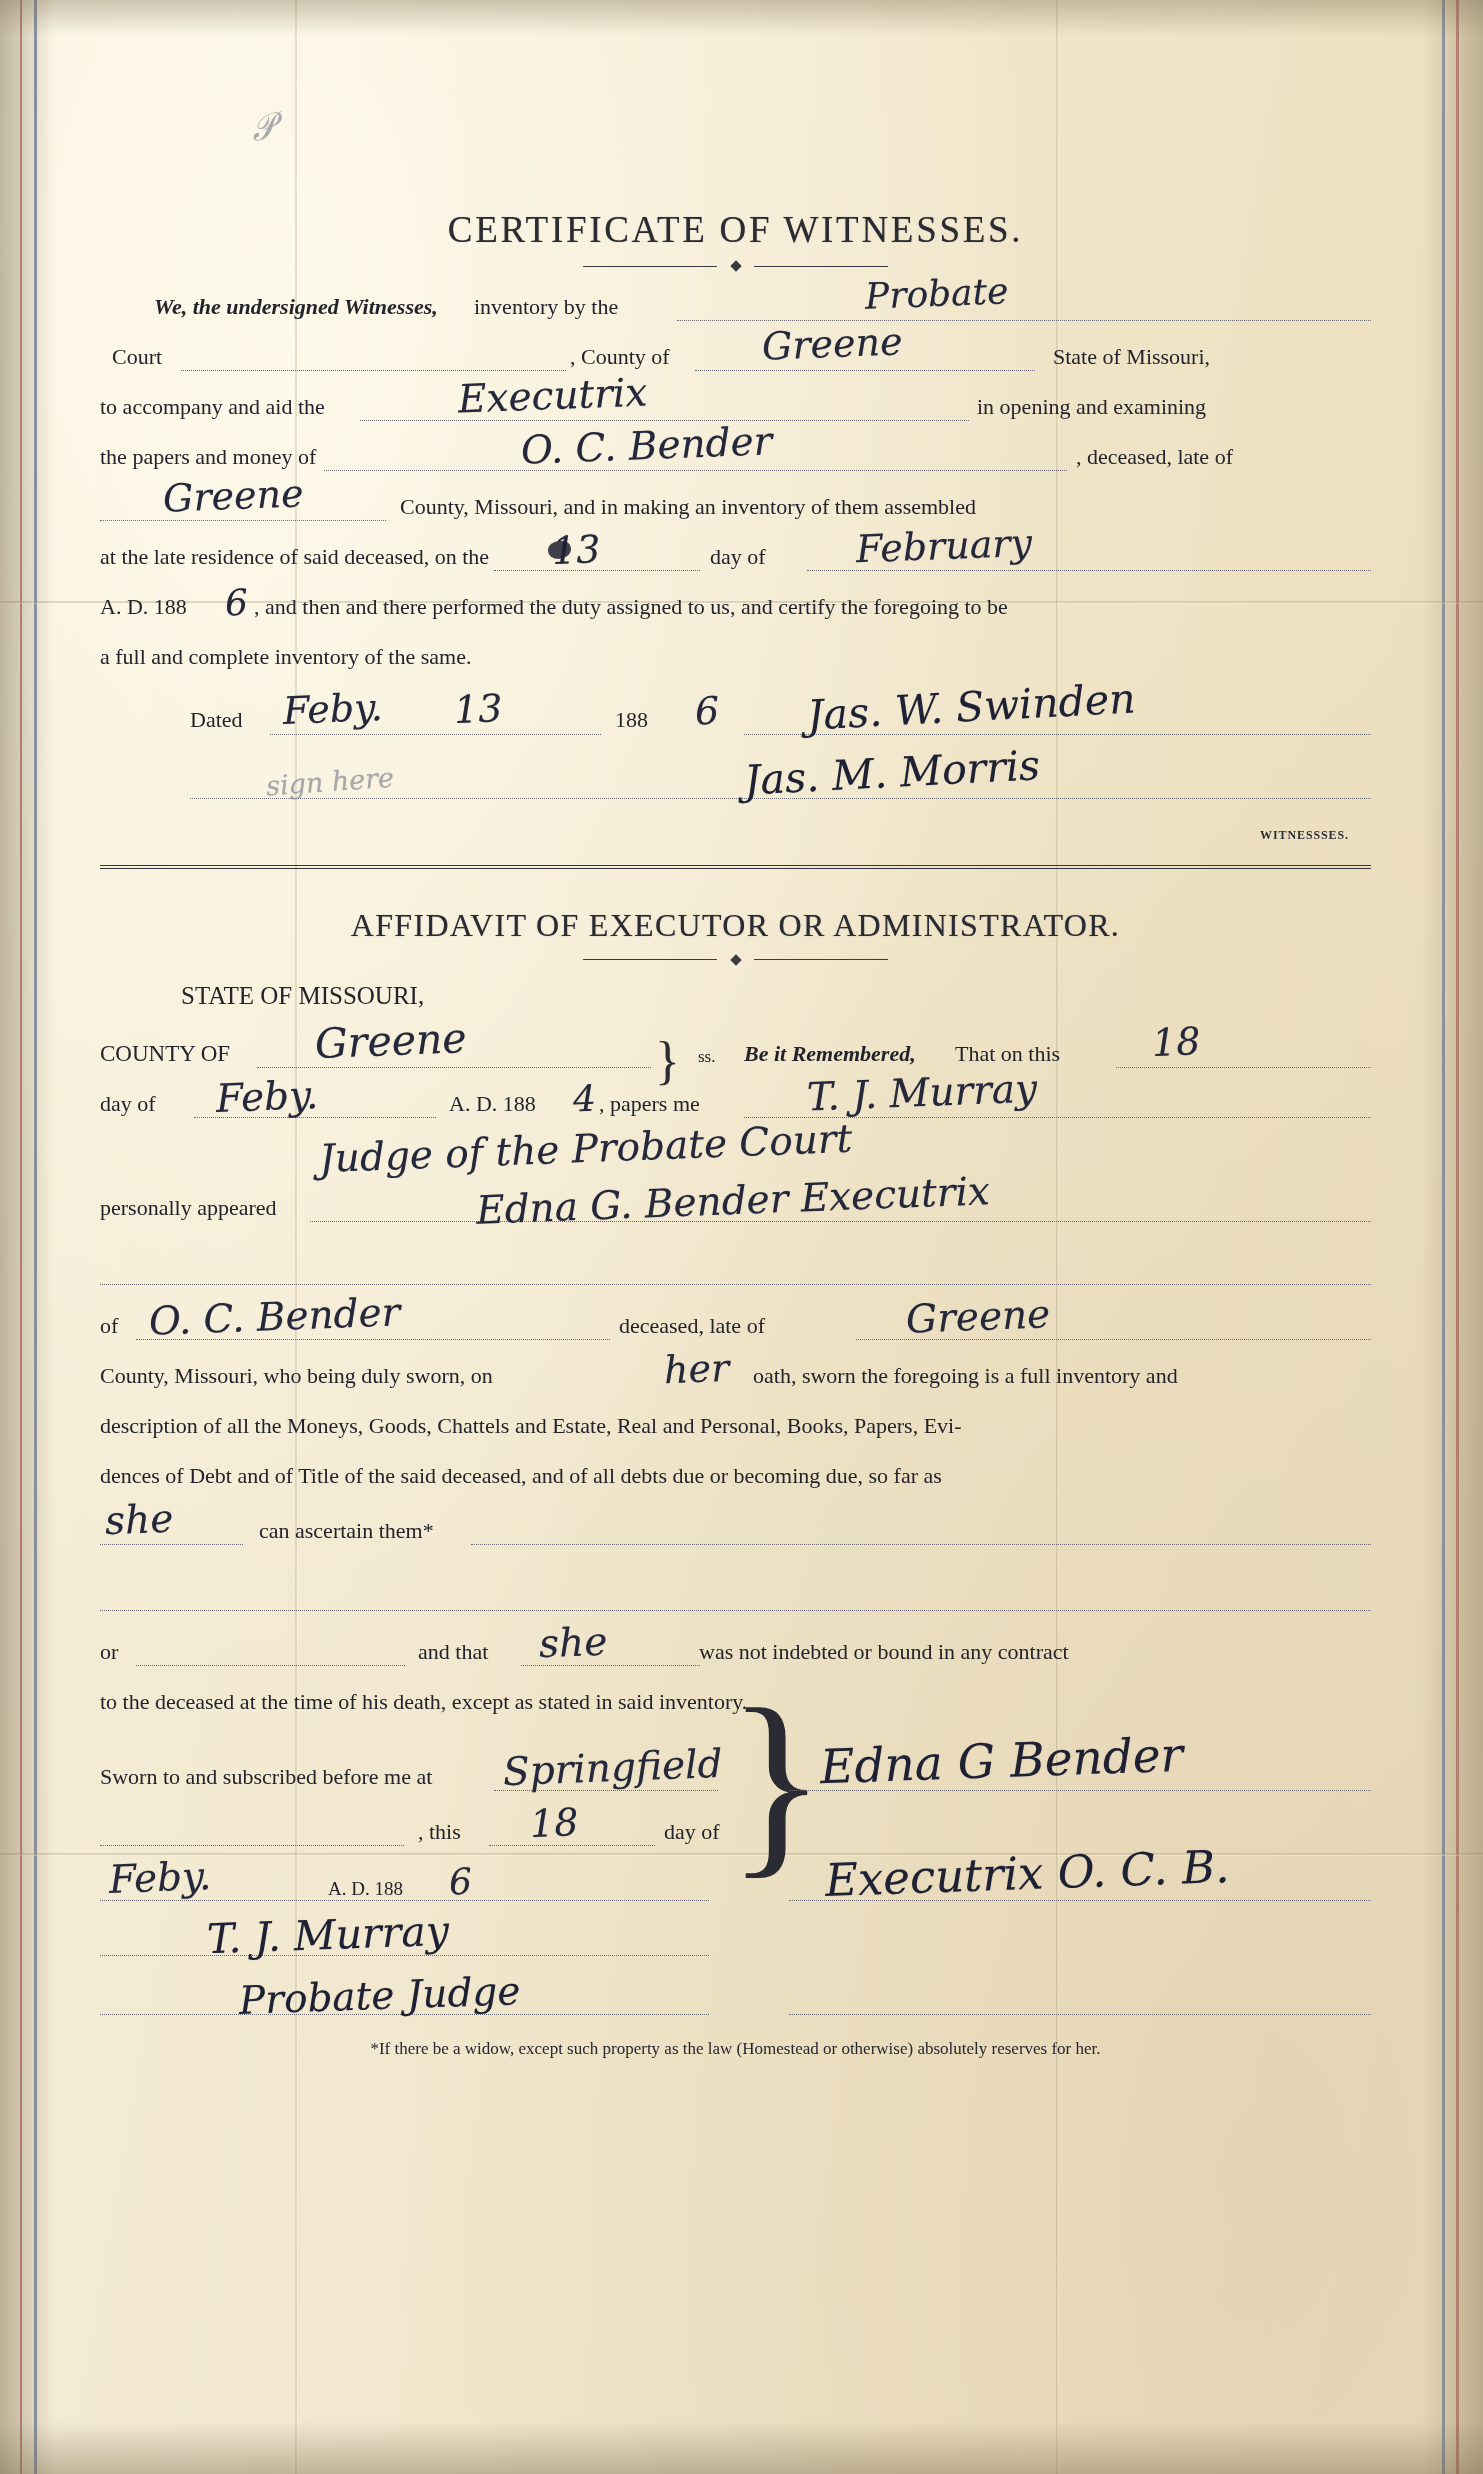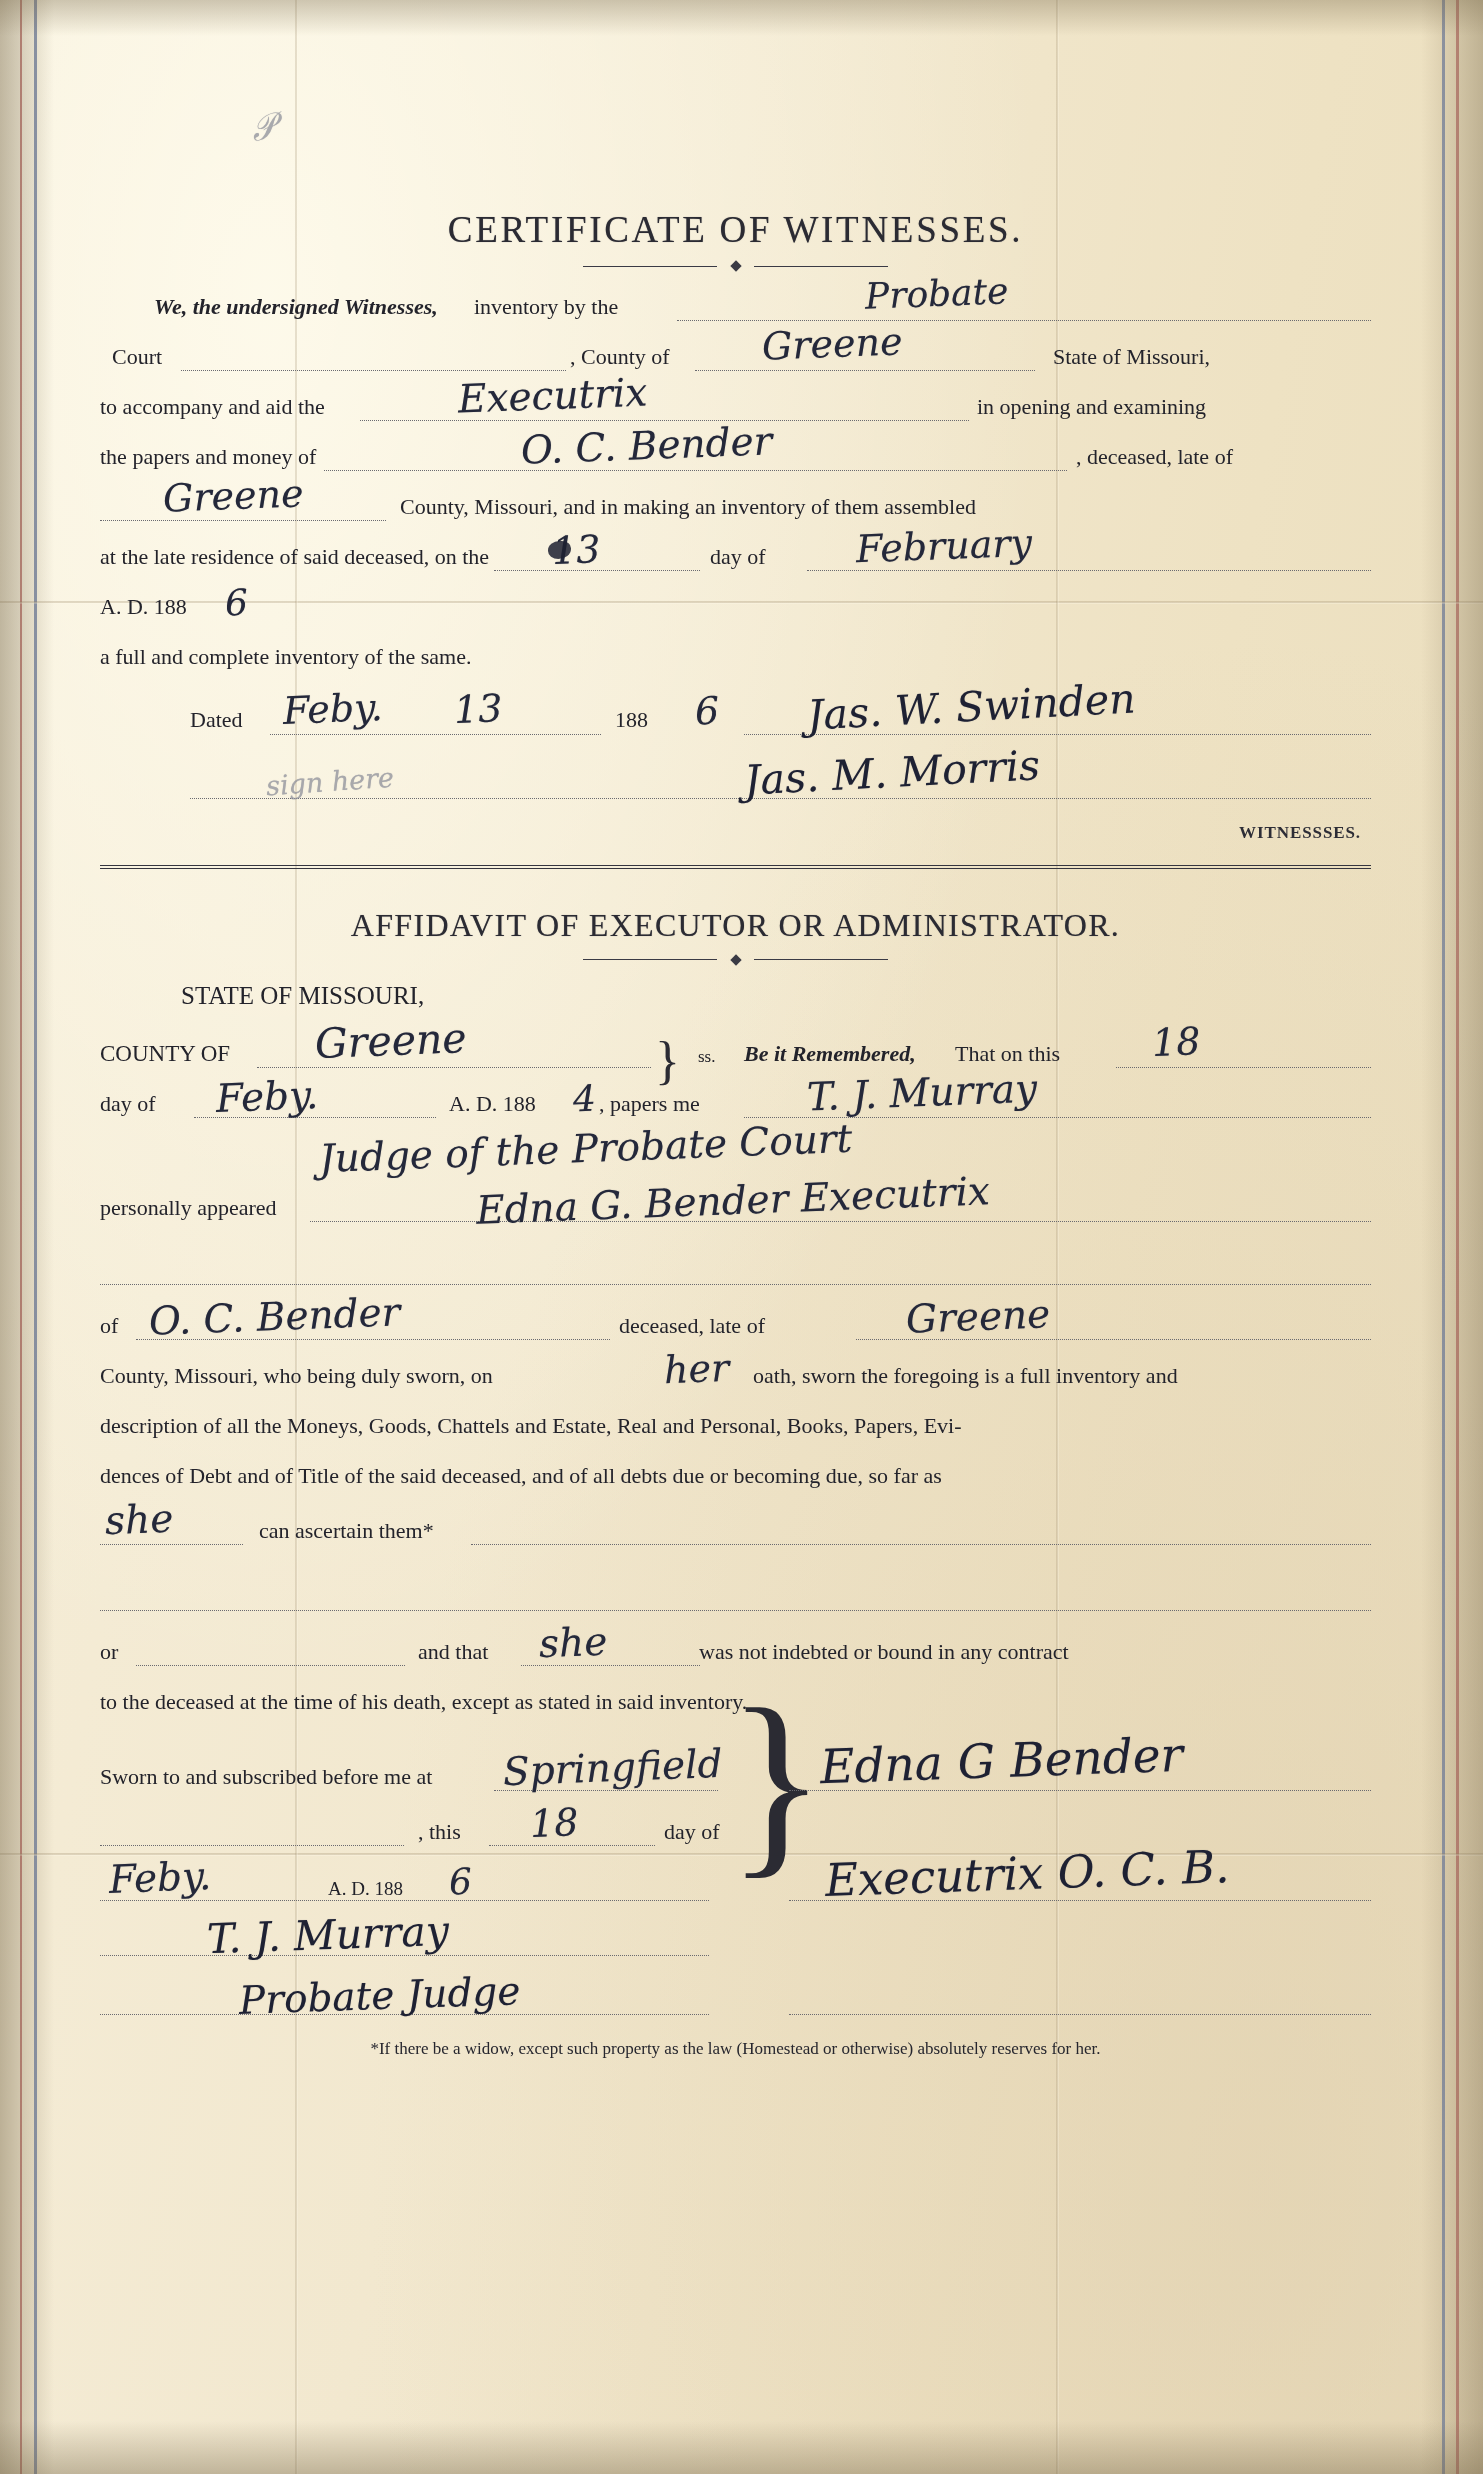--- a/index.html
+++ b/index.html
@@ -128,22 +128,22 @@
 
   .hr-double {
     position: absolute;
     left: 0; width: 100%;
     border-top: 1.8px solid #35353f;
     border-bottom: 0.9px solid #35353f;
     height: 2.7px;
   }
   .witness-label {
     position: absolute;
-    right: 10px;
-    font-size: 17px;
+    right: 22px;
+    font-size: 12px;
     letter-spacing: 0.9px;
     font-weight: bold;
     color: #2d2d36;
     font-family: Liberation Serif, serif;
   }
   .footnote {
     position: absolute;
     left: 0; width: 100%;
     text-align: center;
     font-size: 17px;
@@ -241,20 +241,21 @@
       <span class="hand" style="left:452px; bottom:10.7px; font-size:38px;">13</span>
       <div class="blot" style="left:448px; top:9px; width:23px; height:18px;"></div>
       <span class="txt" style="left:610px;">day of</span>
       <span class="dotline" style="left:707px; width:564px;"></span>
       <span class="hand" style="left:756px; bottom:14.3px; font-size:38px;">February</span>
     </div>
 
     <div class="line">
       <span class="txt" style="left:0px;">A. D. 188</span>
       <span class="hand" style="left:125px; bottom:9px; font-size:36px;">6</span>
+      <span class="txt" style="left:154px;">, and then and there performed the duty assigned to us, and certify the foregoing to be</span>
     </div>
 
     <div class="line">
       <span class="txt" style="left:0px;">a full and complete inventory of the same.</span>
     </div>
 
     <div class="line" style="height:72px;">
       <span class="txt" style="left:90px; bottom:21.5px;">Dated</span>
       <span class="dotline" style="left:170px; width:331px; bottom:19.7px;"></span>
       <span class="hand" style="left:183px; bottom:23px; font-size:38px;">Feby.</span>

